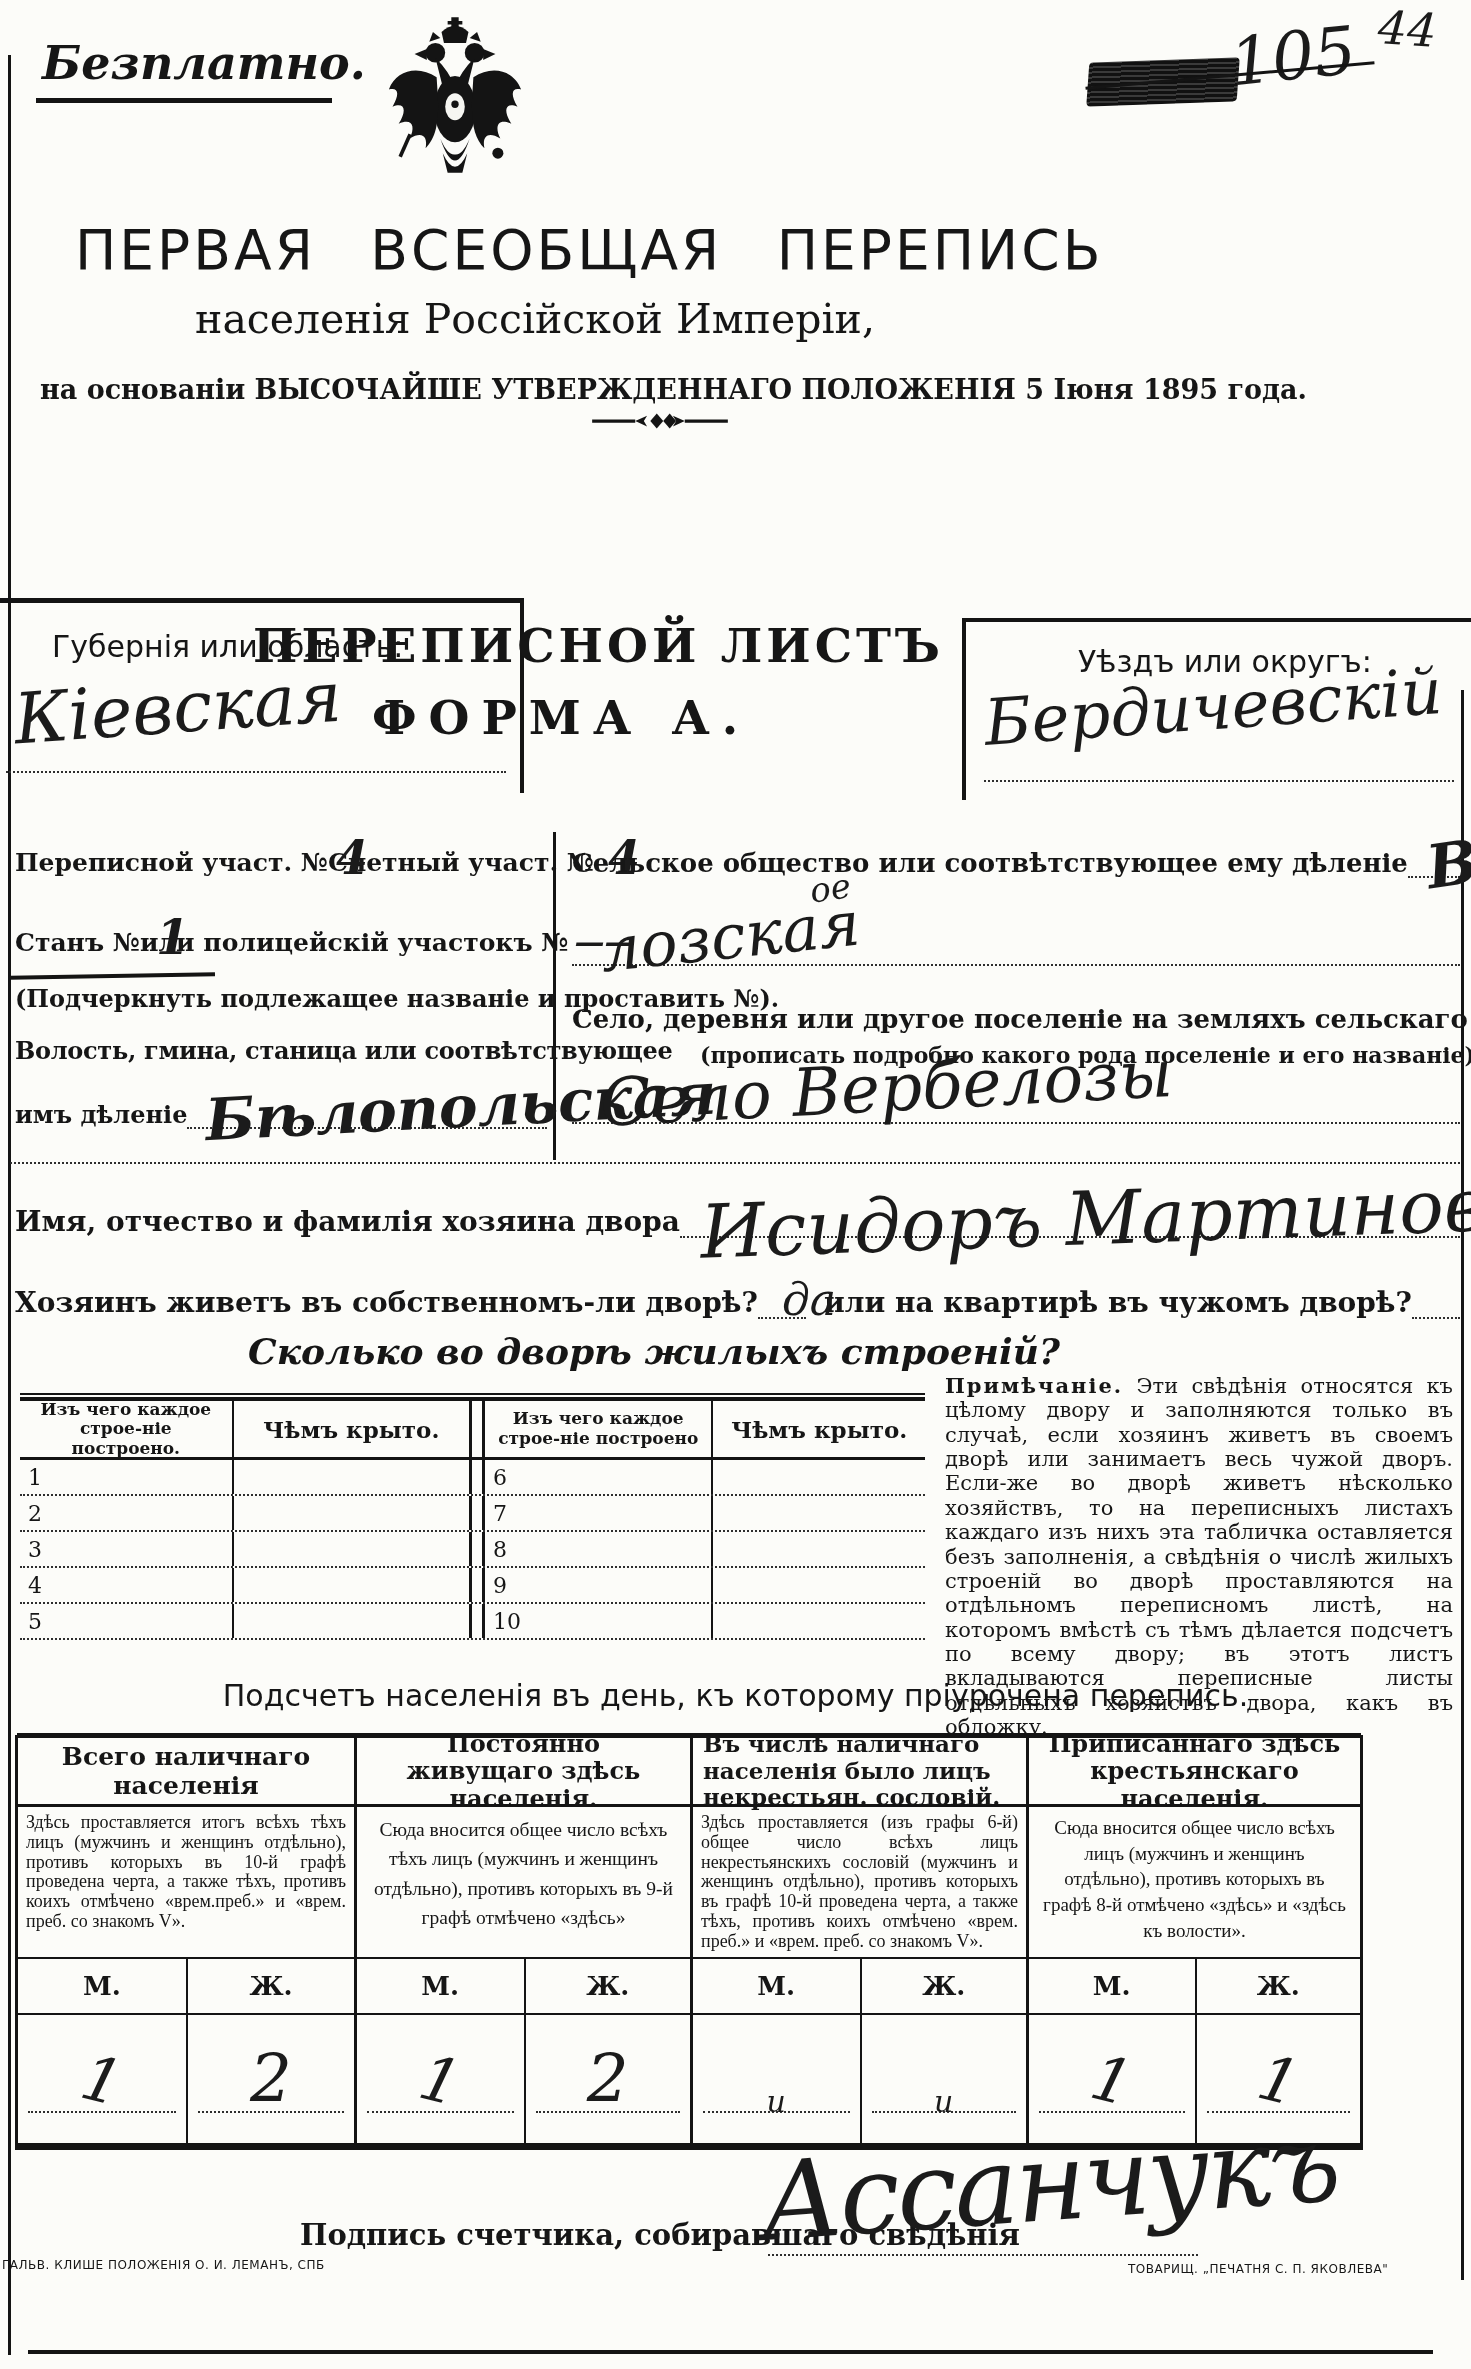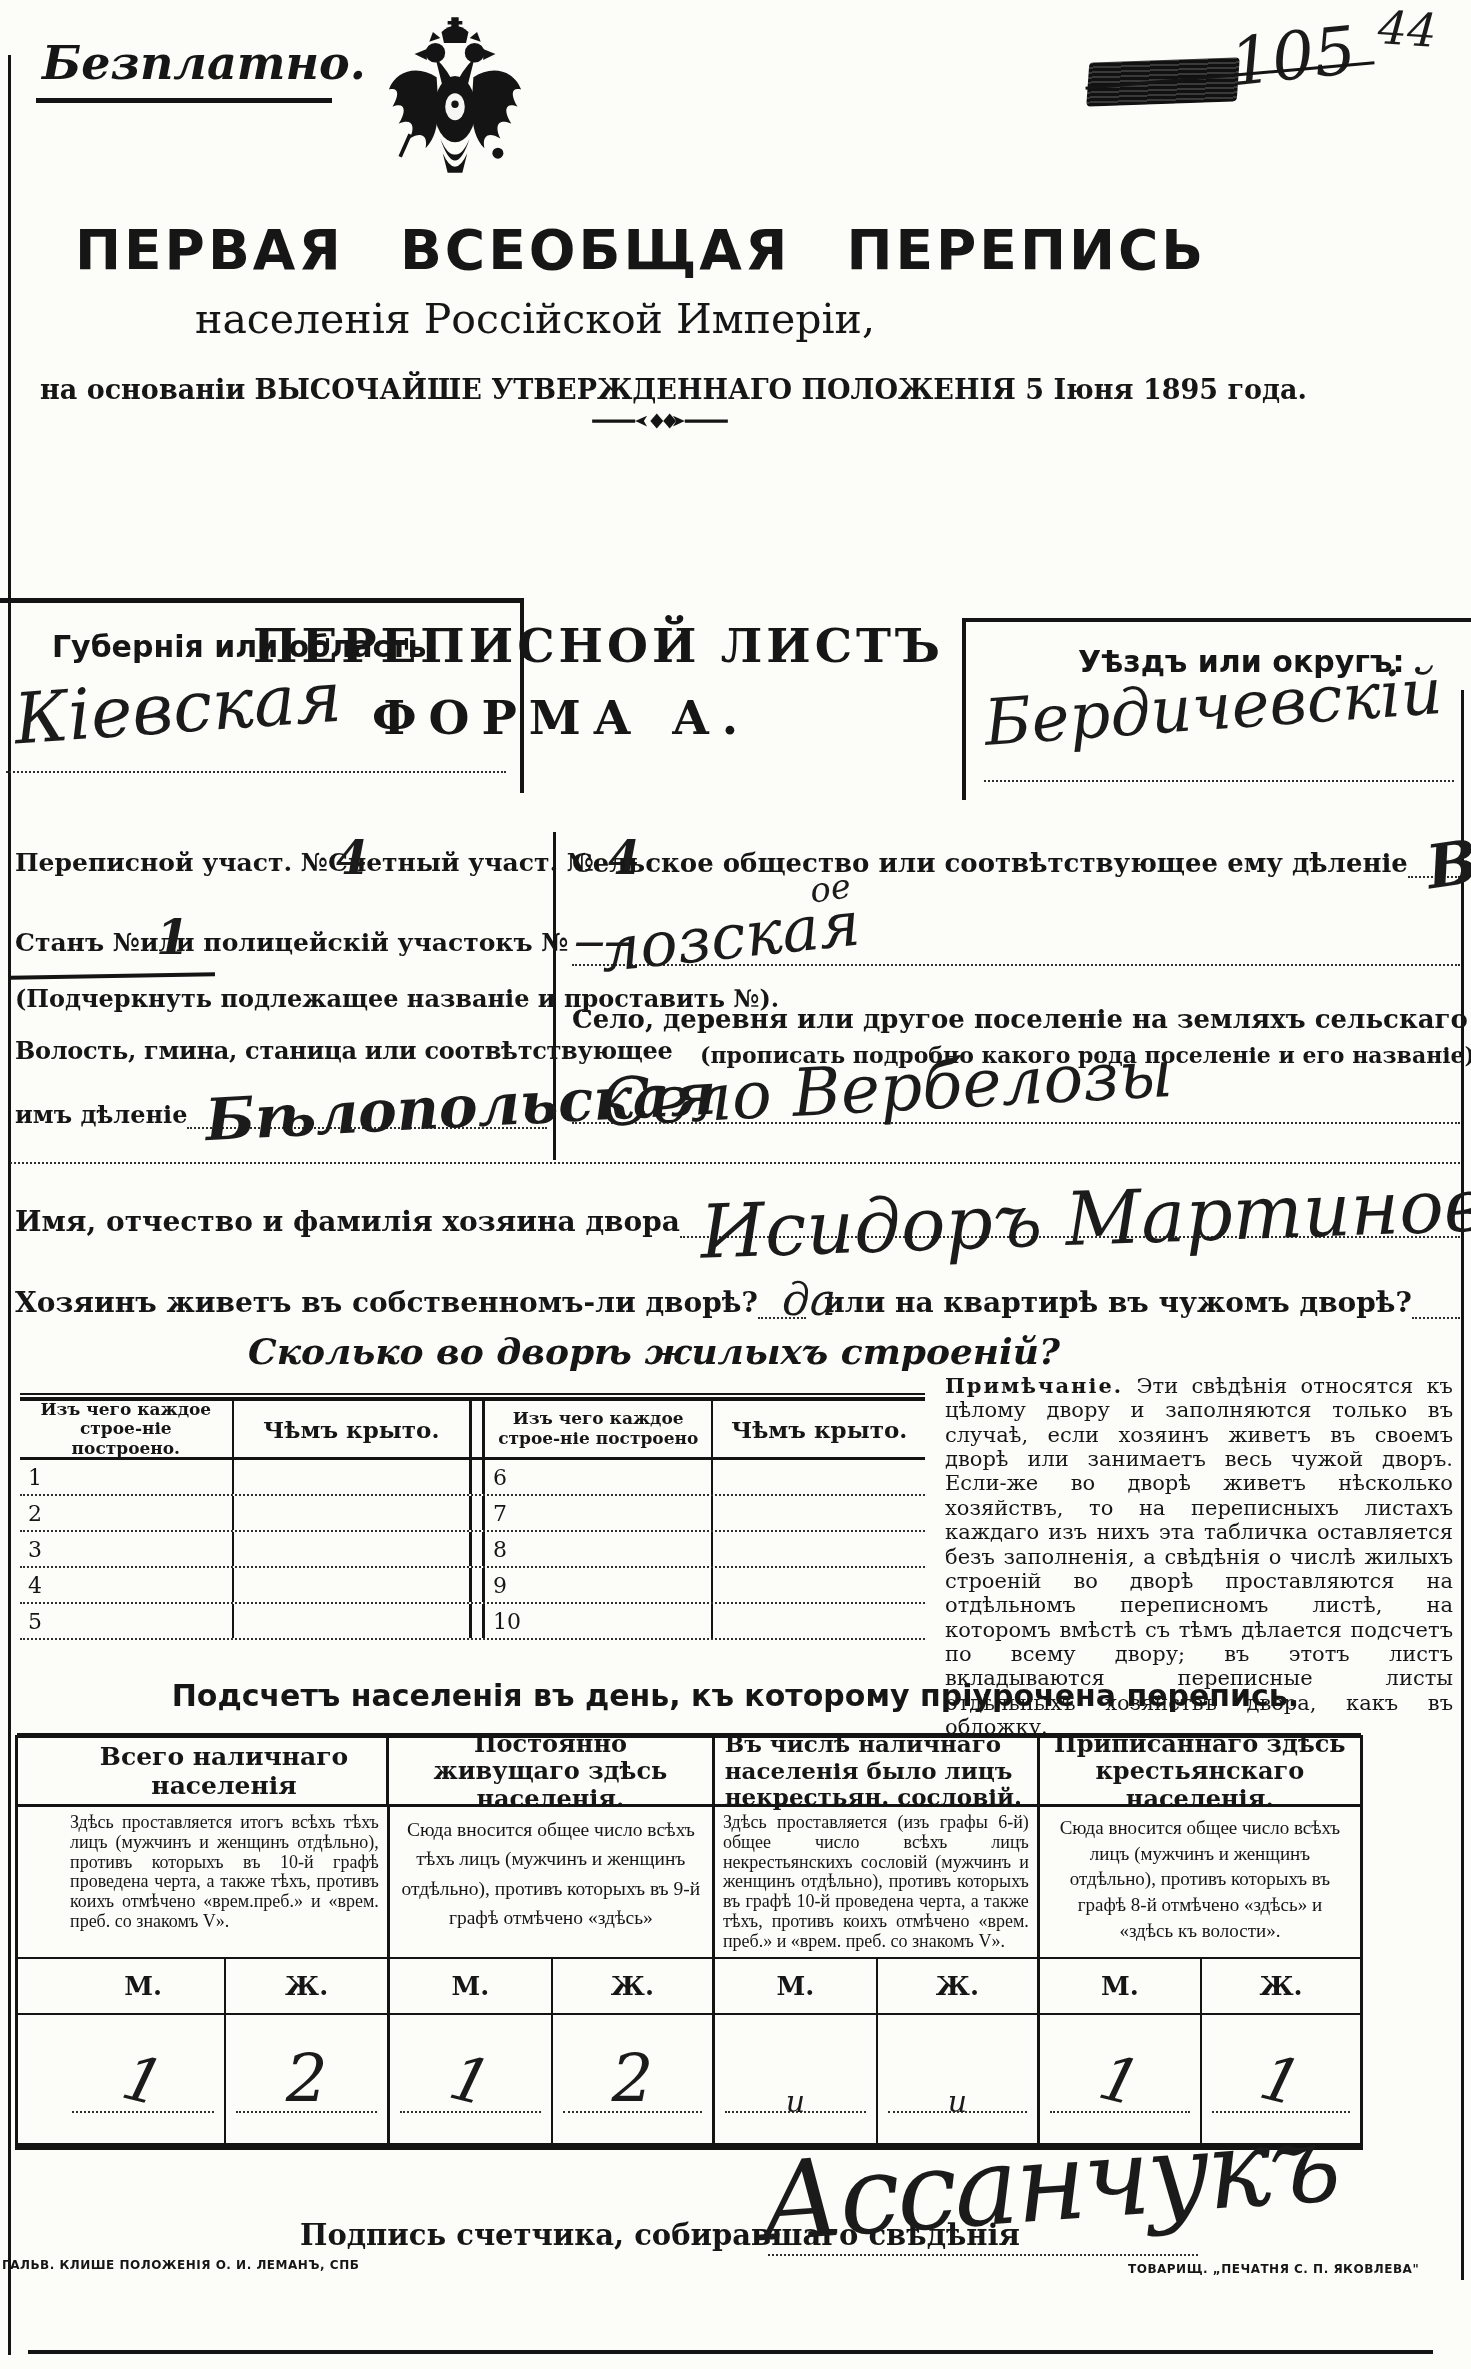--- a/index.html
+++ b/index.html
@@ -1,41 +1,41 @@
 <!DOCTYPE html>
 <html><head>
 <meta charset="utf-8">
 <style>
   html,body{margin:0;padding:0;background:#888;}
   #page{position:relative;width:1471px;height:2369px;background:#fcfcf9;overflow:hidden;
         font-family:"DejaVu Serif",serif;color:#161616;}
   .abs{position:absolute;}
   .serifb{font-family:"DejaVu Serif",serif;font-weight:bold;}
-  .sansb{font-family:"DejaVu Sans",sans-serif;font-weight:bold;}
+  .sansb{font-family:"DejaVu Sans",sans-serif;font-weight:normal;}
   .hw{font-family:"DejaVu Serif",serif;font-style:italic;color:#1b1b1b;white-space:nowrap;}
   .dots{border-bottom:2px dotted #2e2e2e;}
   .line{display:flex;align-items:flex-end;}
   .lbl{white-space:nowrap;}
   .fill{position:relative;border-bottom:2px dotted #2e2e2e;height:8px;flex:1;}
   .fill>.hw{position:absolute;bottom:-10px;left:12px;}
   .rule{background:#141414;}
   
   .btab{display:flex;flex-direction:column;border-top:2px solid #141414;}
   .btab .inner{border-top:4px solid #141414;margin-top:2px;}
   .brow{display:flex;align-items:stretch;}
   .bhead{border-bottom:3px solid #141414;}
   .bcell{box-sizing:border-box;display:flex;align-items:center;justify-content:center;text-align:center;}
   .bnum{justify-content:flex-start;padding-left:8px;font-size:22px;}
   .bdiv{border-right:2px solid #141414;}
   .bspace{width:10px;border-left:3px solid #141414;border-right:3px solid #141414;}
   .bdotted{border-bottom:2px dotted #2e2e2e;}
   
   .ctab{box-sizing:border-box;border:3px solid #141414;border-bottom:7px solid #141414;
         box-shadow:0 -4px 0 -2px #141414;}
-  .crow{display:flex;align-items:stretch;padding-left:44px;}
+  .crow{display:flex;align-items:stretch;}
   .ccell{box-sizing:border-box;}
   .ccell+.ccell{border-left:3px solid #141414;}
   .chead{border-bottom:3px solid #141414;}
   .cdesc{border-bottom:2px solid #141414;}
   .cmf{border-bottom:2px solid #141414;}
   .mfcell{box-sizing:border-box;display:flex;align-items:center;justify-content:center;
           font-weight:bold;font-size:26px;}
   .mfdiv{border-left:2px solid #141414;}
   .vcell{box-sizing:border-box;position:relative;}
   .vcell .vline{position:absolute;left:10px;right:10px;bottom:30px;border-bottom:2px dotted #2e2e2e;}

